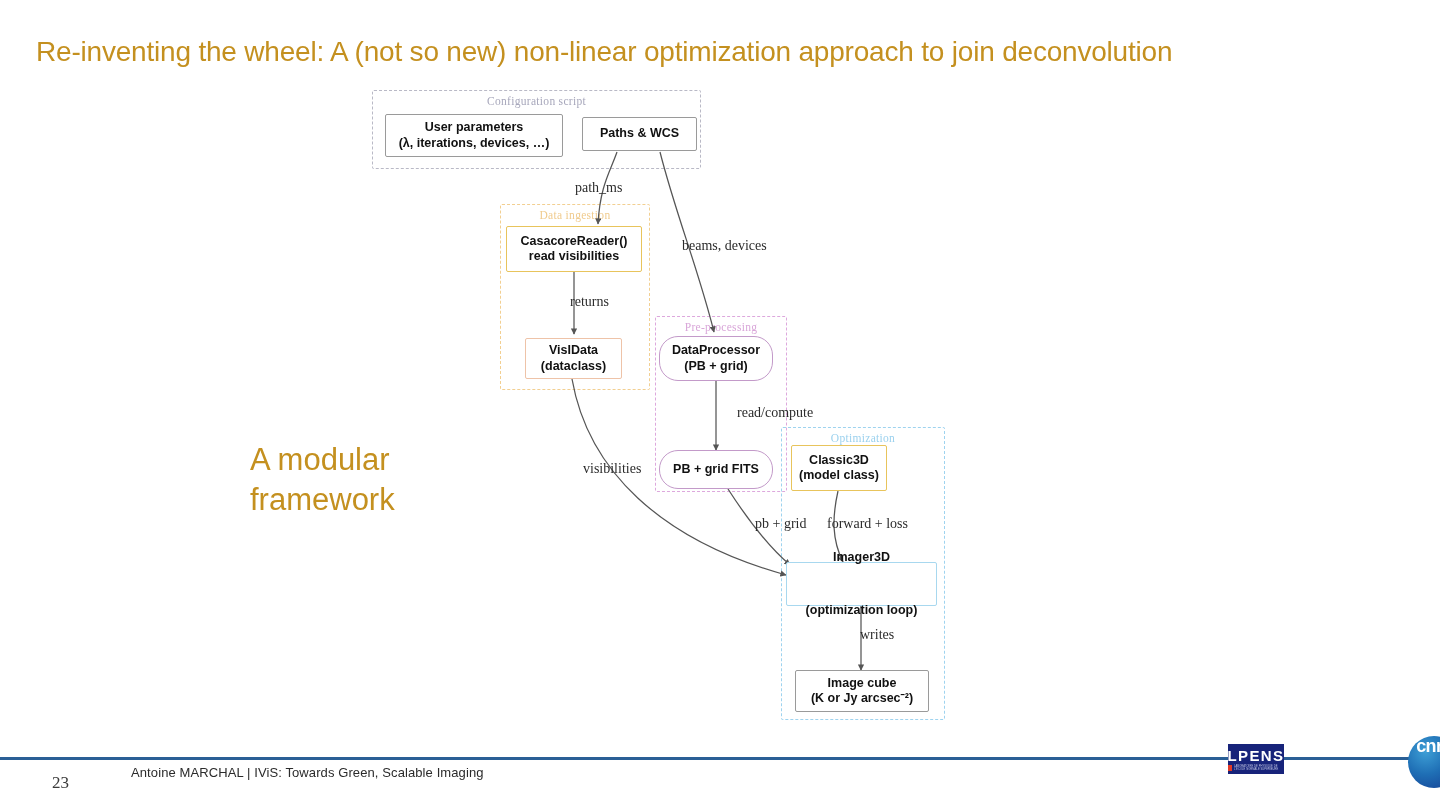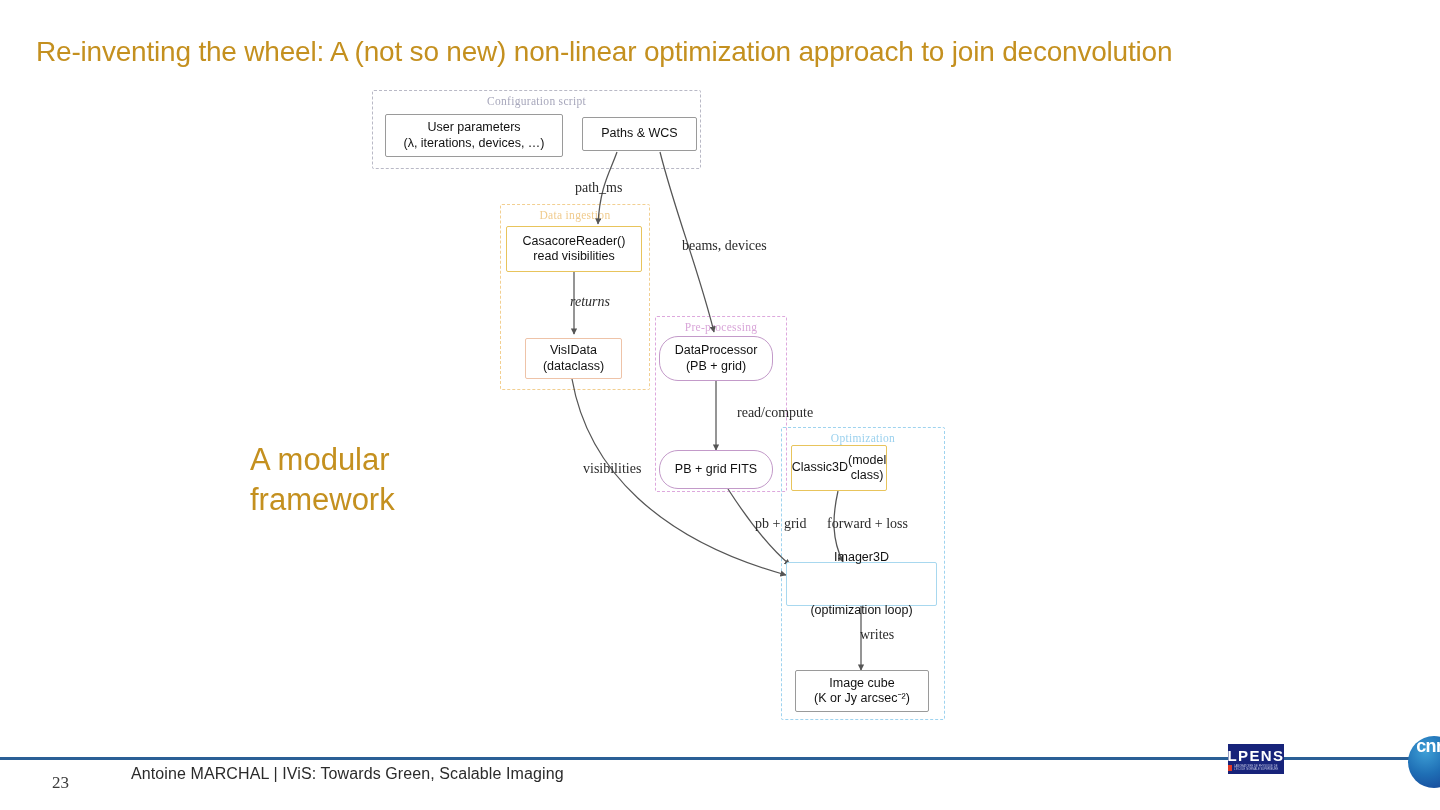--- a/index.html
+++ b/index.html
@@ -44,21 +44,21 @@
   .c-opt{border-color:#9ed3ef;}
   .c-opt .cluster-label{color:#9bd1ee;}
 
   
   .node{
     position:absolute;box-sizing:border-box;
     display:flex;align-items:center;justify-content:center;
     text-align:center;background:#ffffff;
     border:1.3px solid #888;border-radius:2px;
     font-family:"Liberation Sans", sans-serif;
-    font-weight:normal;font-size:12.5px;line-height:1.22;color:#111;
+    font-weight:bold;font-size:12.5px;line-height:1.22;color:#111;
     padding:16px 4px;
   }
   .n-grey{border-color:#9a9a9a;}
   .n-yellow{border-color:#e8c45c;}
   .n-peach{border-color:#eec3a8;}
   .n-purple{border-color:#c39ac9;border-radius:19px;}
   .n-gold{border-color:#e8c45c;}
   .n-blue{border-color:#a8d8ef;gap:38px;}
 
   .node span{display:block;}
@@ -66,21 +66,21 @@
   
   .elabel{
     position:absolute;
     font-family:"Liberation Serif", serif;
     font-size:14px;color:#2b2b2b;white-space:nowrap;
   }
 
   
   .footer-rule{position:absolute;left:0;top:757px;width:1440px;height:3px;background:#2a5f96;}
   .page-num{position:absolute;left:52px;top:773px;font-size:17px;color:#3a3a3a;font-family:Liberation Serif, serif;}
-  .footer-text{position:absolute;left:131px;top:765px;font-size:16px;color:#2b2b2b;letter-spacing:.1px;}
+  .footer-text{position:absolute;left:131px;top:765px;font-size:13px;color:#2b2b2b;letter-spacing:.1px;}
 
   
   .logo-lpens{
     position:absolute;left:1228px;top:744px;width:56px;height:30px;
     background:#17237a;display:flex;flex-direction:column;
     align-items:center;justify-content:center;box-sizing:border-box;padding-top:1px;
   }
   .logo-lpens .lp-main{
     color:#ffffff;font-size:15px;font-weight:bold;letter-spacing:1.4px;line-height:1;
     font-family:"Liberation Sans", sans-serif;
@@ -174,38 +174,38 @@
 
     <div class="node n-purple" style="left:659px;top:336px;width:114px;height:45px;flex-direction:column;">
       <span>DataProcessor</span>
       <span>(PB + grid)</span>
     </div>
 
     <div class="node n-purple" style="left:659px;top:450px;width:114px;height:39px;">
       <span>PB + grid FITS</span>
     </div>
 
-    <div class="node n-gold" style="left:791px;top:445px;width:96px;height:46px;flex-direction:row;">
+    <div class="node n-gold" style="left:791px;top:445px;width:96px;height:46px;flex-direction:column;">
       <span>Classic3D</span>
       <span>(model class)</span>
     </div>
 
     <div class="node n-blue" style="left:786px;top:562px;width:151px;height:44px;flex-direction:column;">
       <span>Imager3D</span>
       <span>(optimization loop)</span>
     </div>
 
     <div class="node n-grey" style="left:795px;top:670px;width:134px;height:42px;flex-direction:column;">
       <span>Image cube</span>
       <span>(K or Jy arcsec⁻²)</span>
     </div>
 
     <div class="elabel" style="left:575px;top:180px;">path_ms</div>
     <div class="elabel" style="left:682px;top:238px;">beams, devices</div>
-    <div class="elabel" style="left:570px;top:294px;font-style:italic;">returns</div>
+    <div class="elabel" style="left:570px;top:294px;">returns</div>
     <div class="elabel" style="left:737px;top:405px;text-align:right;">read/compute</div>
     <div class="elabel" style="left:583px;top:461px;">visibilities</div>
     <div class="elabel" style="left:755px;top:516px;">pb + grid</div>
     <div class="elabel" style="left:827px;top:516px;">forward + loss</div>
     <div class="elabel" style="left:860px;top:627px;">writes</div>
 
   </div>
 
   <div class="footer-rule"></div>
   <div class="page-num">23</div>

